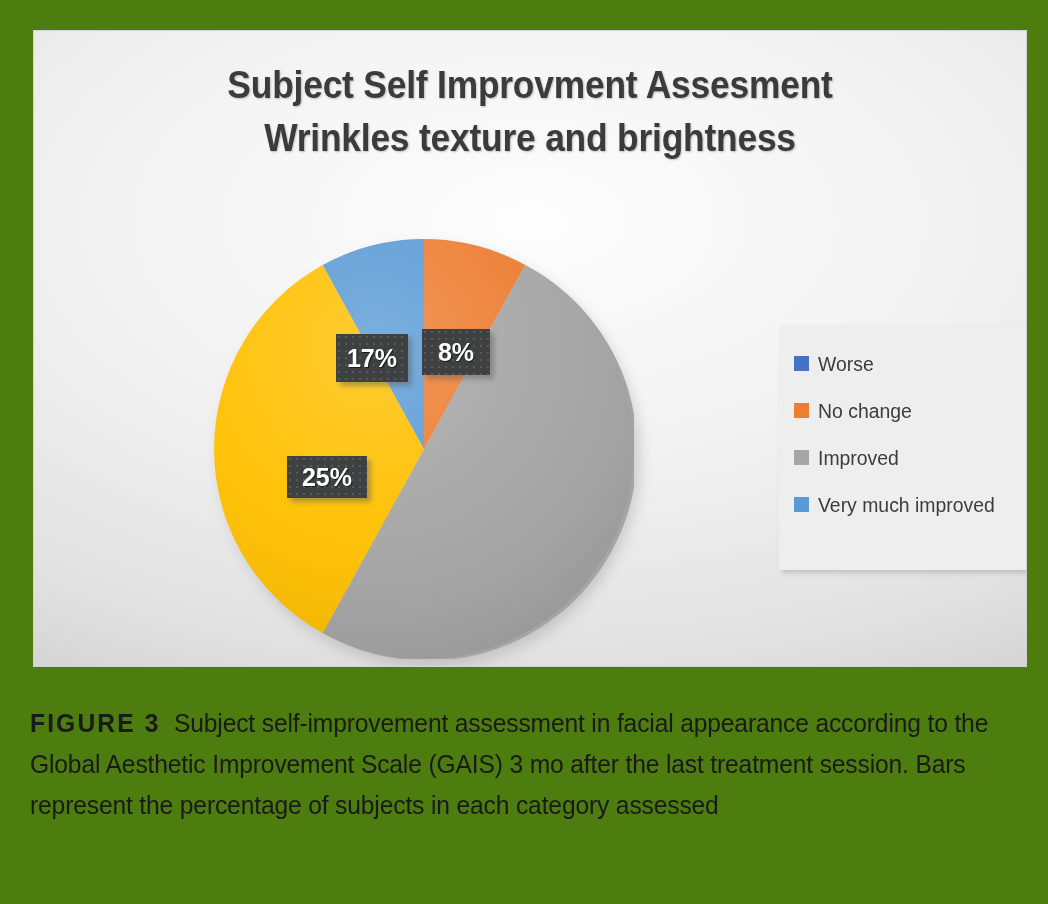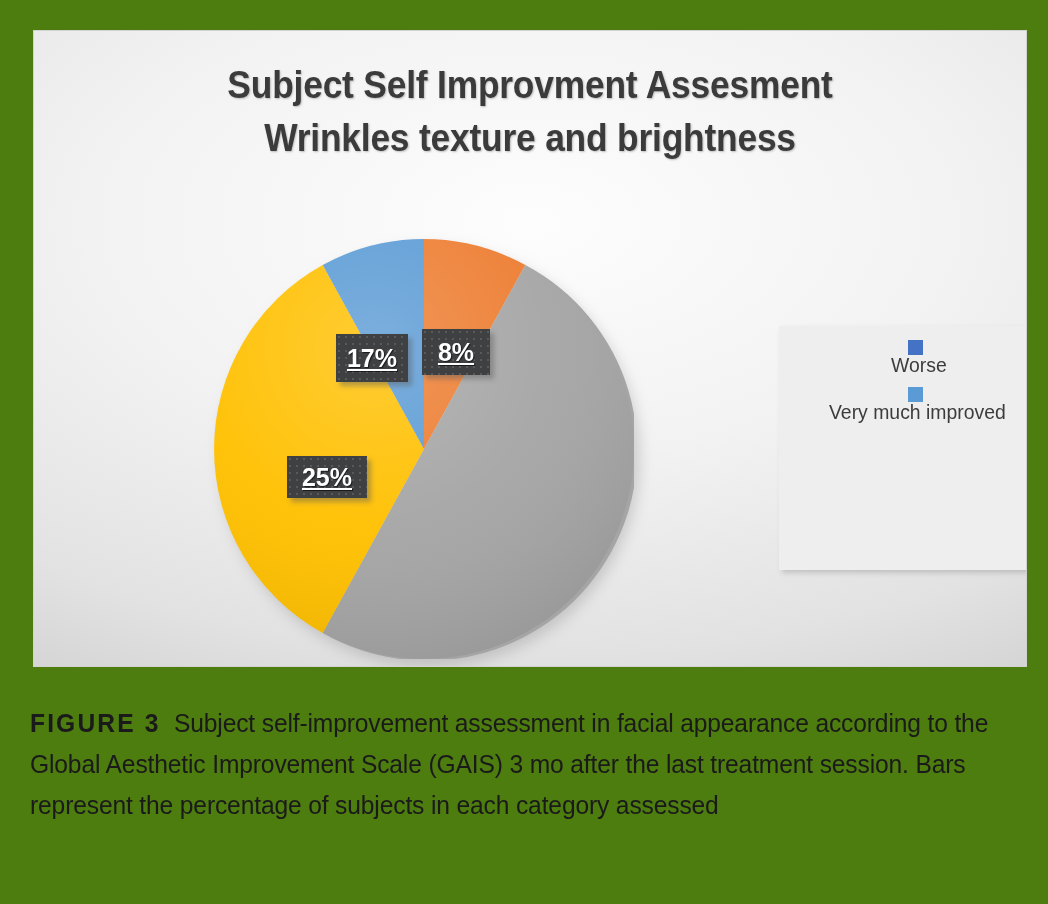--- a/index.html
+++ b/index.html
@@ -90,21 +90,20 @@
     color: #ffffff;
     font-family: "Liberation Sans", sans-serif;
     font-weight: bold;
     font-size: 25px;
     line-height: 1;
     display: flex;
     align-items: center;
     justify-content: center;
     box-shadow: 4px 4px 5px rgba(90,90,90,0.45);
     text-shadow: 1px 1px 1px rgba(0,0,0,0.6);
-    text-decoration: underline;
   }
   #label-8   { left: 388px; top: 298px; width: 68px;  height: 46px; }
   #label-17  { left: 302px; top: 303px; width: 72px;  height: 48px; }
   #label-25  { left: 253px; top: 425px; width: 80px;  height: 42px; }
   #label-50  { left: 443px; top: 450px; width: 86px;  height: 50px; }
 
   
   #legend {
     position: absolute;
     left: 745px;
@@ -114,21 +113,20 @@
     background: #eeeeee;
     box-shadow: 3px 3px 5px rgba(140,140,140,0.40);
     padding: 14px 0 0 0;
     box-sizing: border-box;
   }
   .legend-item {
     display: flex;
     align-items: center;
     height: 47px;
     padding-left: 15px;
-    flex-direction: column;
   }
   .legend-swatch {
     width: 15px;
     height: 15px;
     flex: 0 0 15px;
     margin-right: 9px;
   }
   .legend-label {
     color: #3c3c3c;
     font-family: "Liberation Sans", sans-serif;
@@ -196,21 +194,29 @@
     <div class="data-label" id="label-17">17%</div>
     <div class="data-label" id="label-25">25%</div>
 
     <div id="legend">
 
       <div class="legend-item">
         <span class="legend-swatch" style="background:#4472C4"></span>
         <span class="legend-label">Worse</span>
       </div>
 
-
+      <div class="legend-item">
+        <span class="legend-swatch" style="background:#ED7D31"></span>
+        <span class="legend-label">No change</span>
+      </div>
+
+      <div class="legend-item">
+        <span class="legend-swatch" style="background:#A5A5A5"></span>
+        <span class="legend-label">Improved</span>
+      </div>
 
 
       <div class="legend-item">
         <span class="legend-swatch" style="background:#5B9BD5"></span>
         <span class="legend-label">Very much improved</span>
       </div>
 
     </div>
 
   </div>

